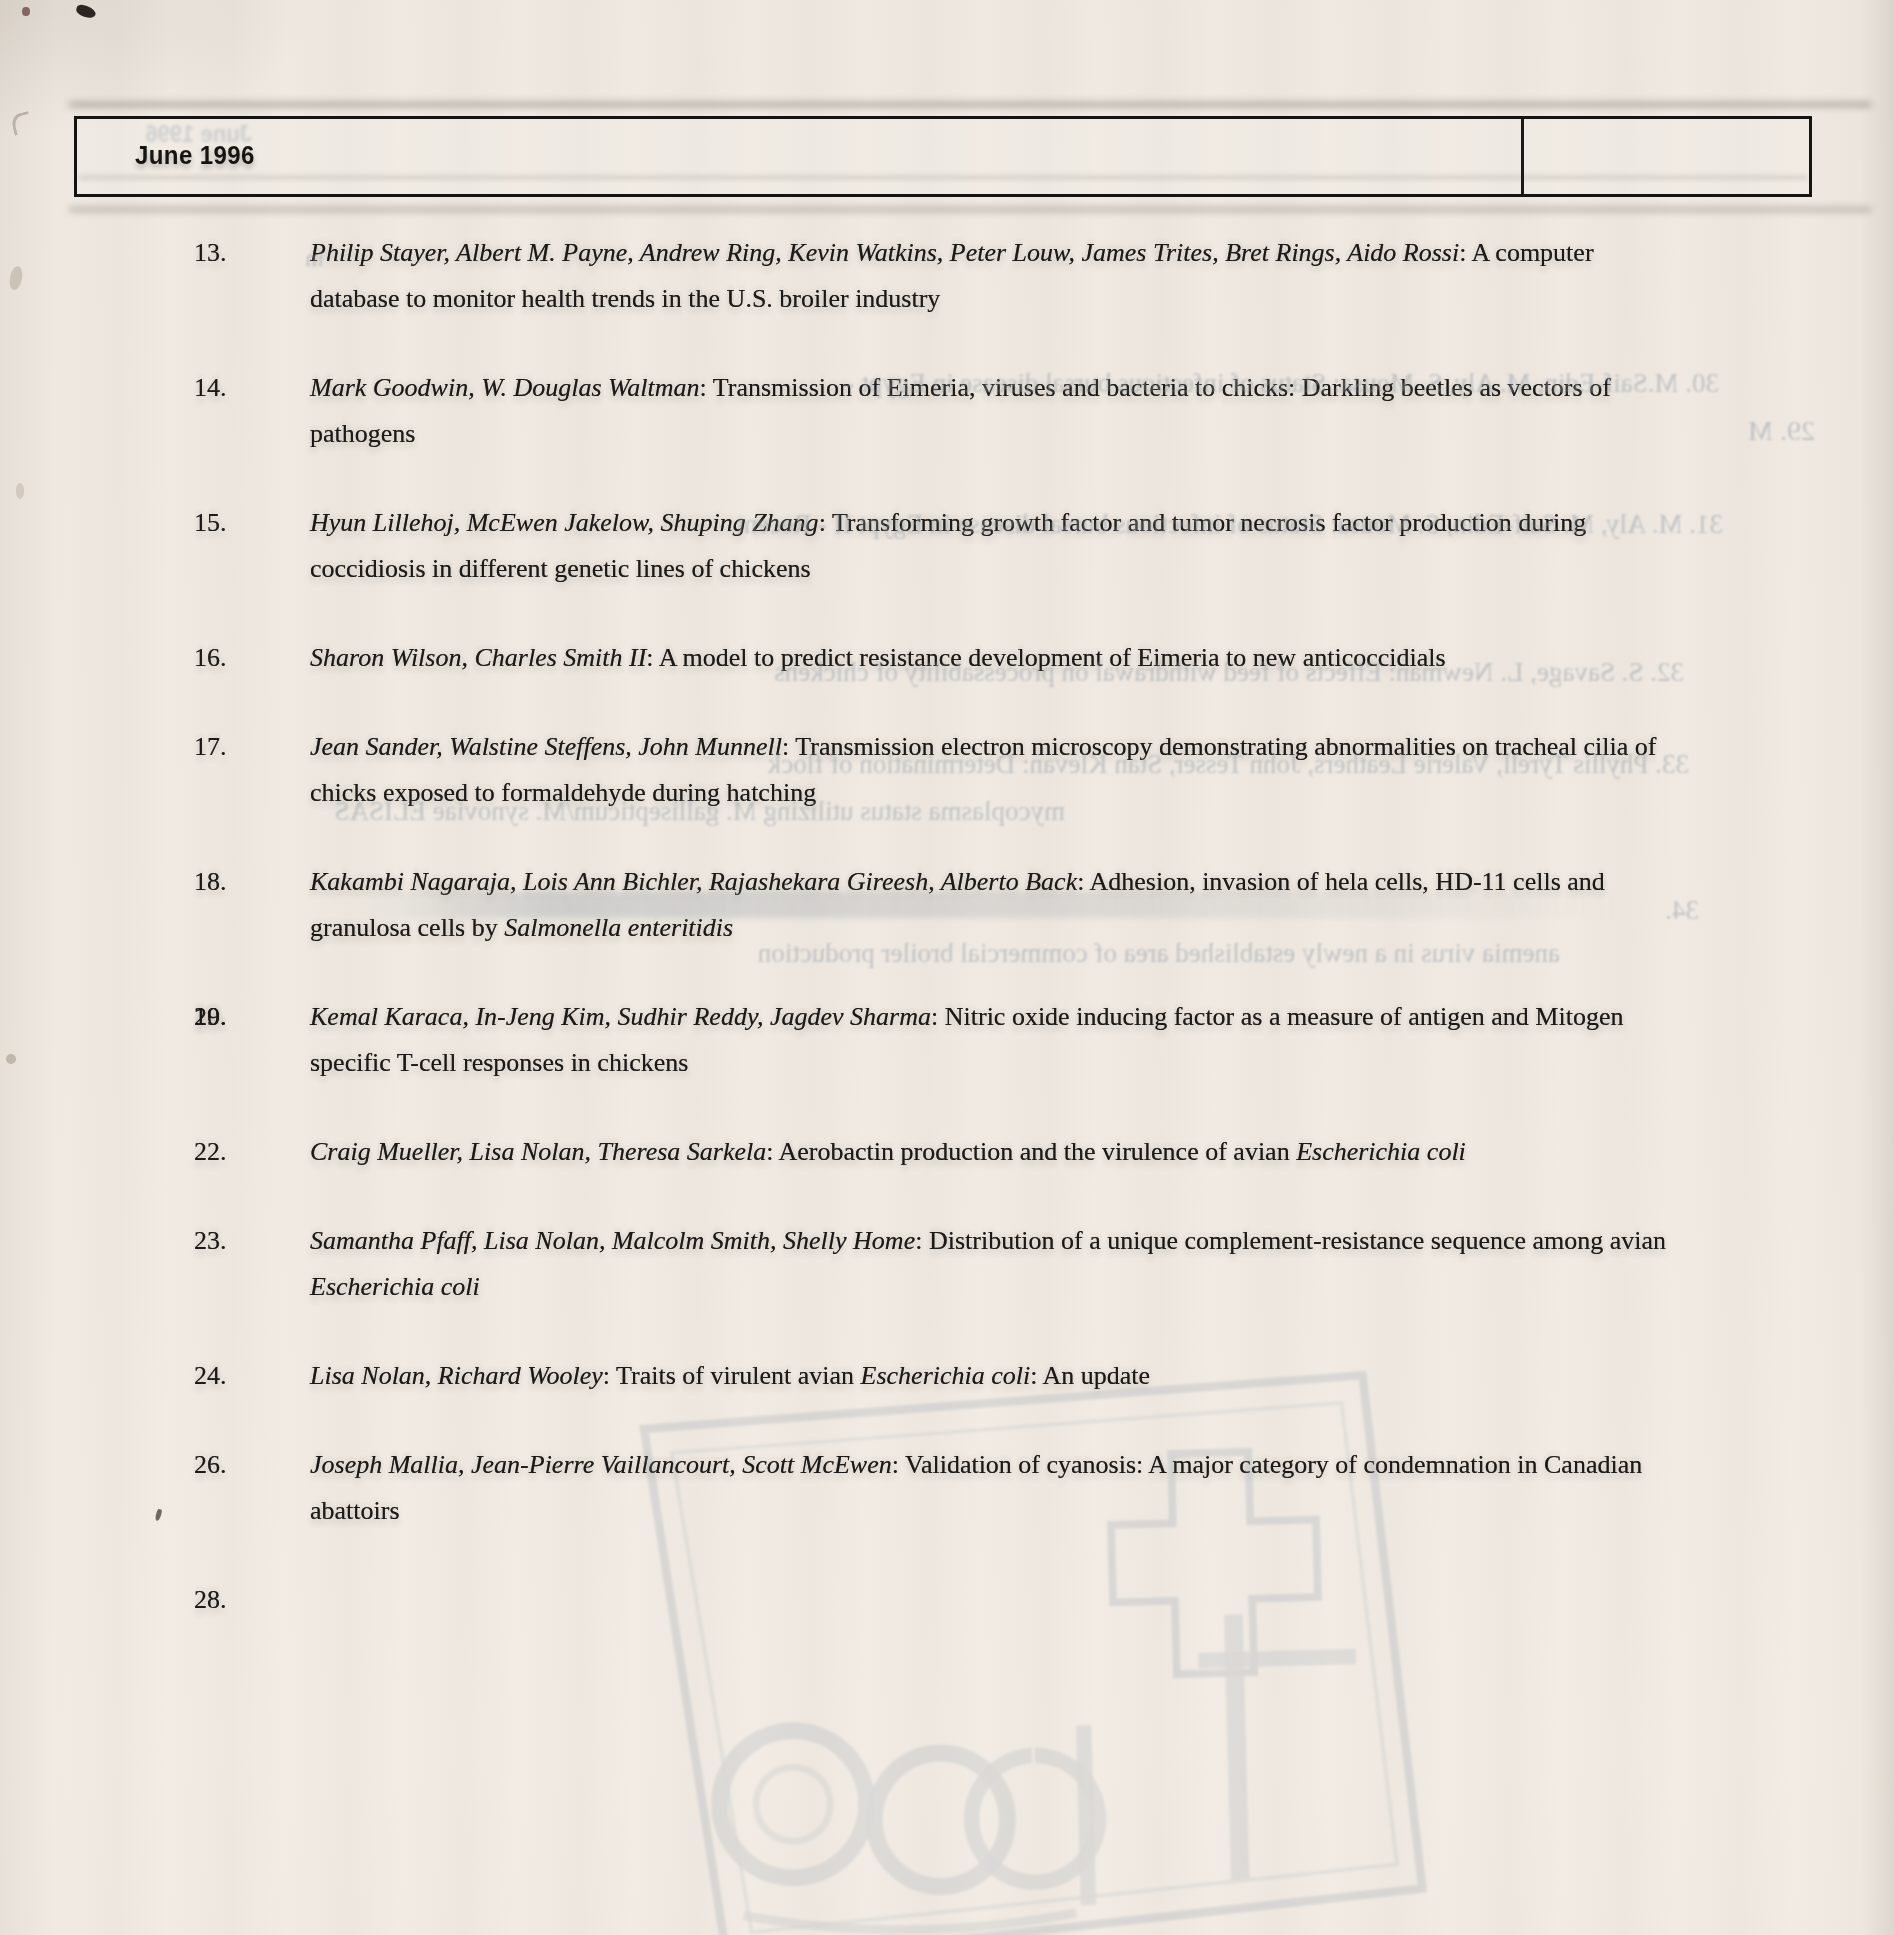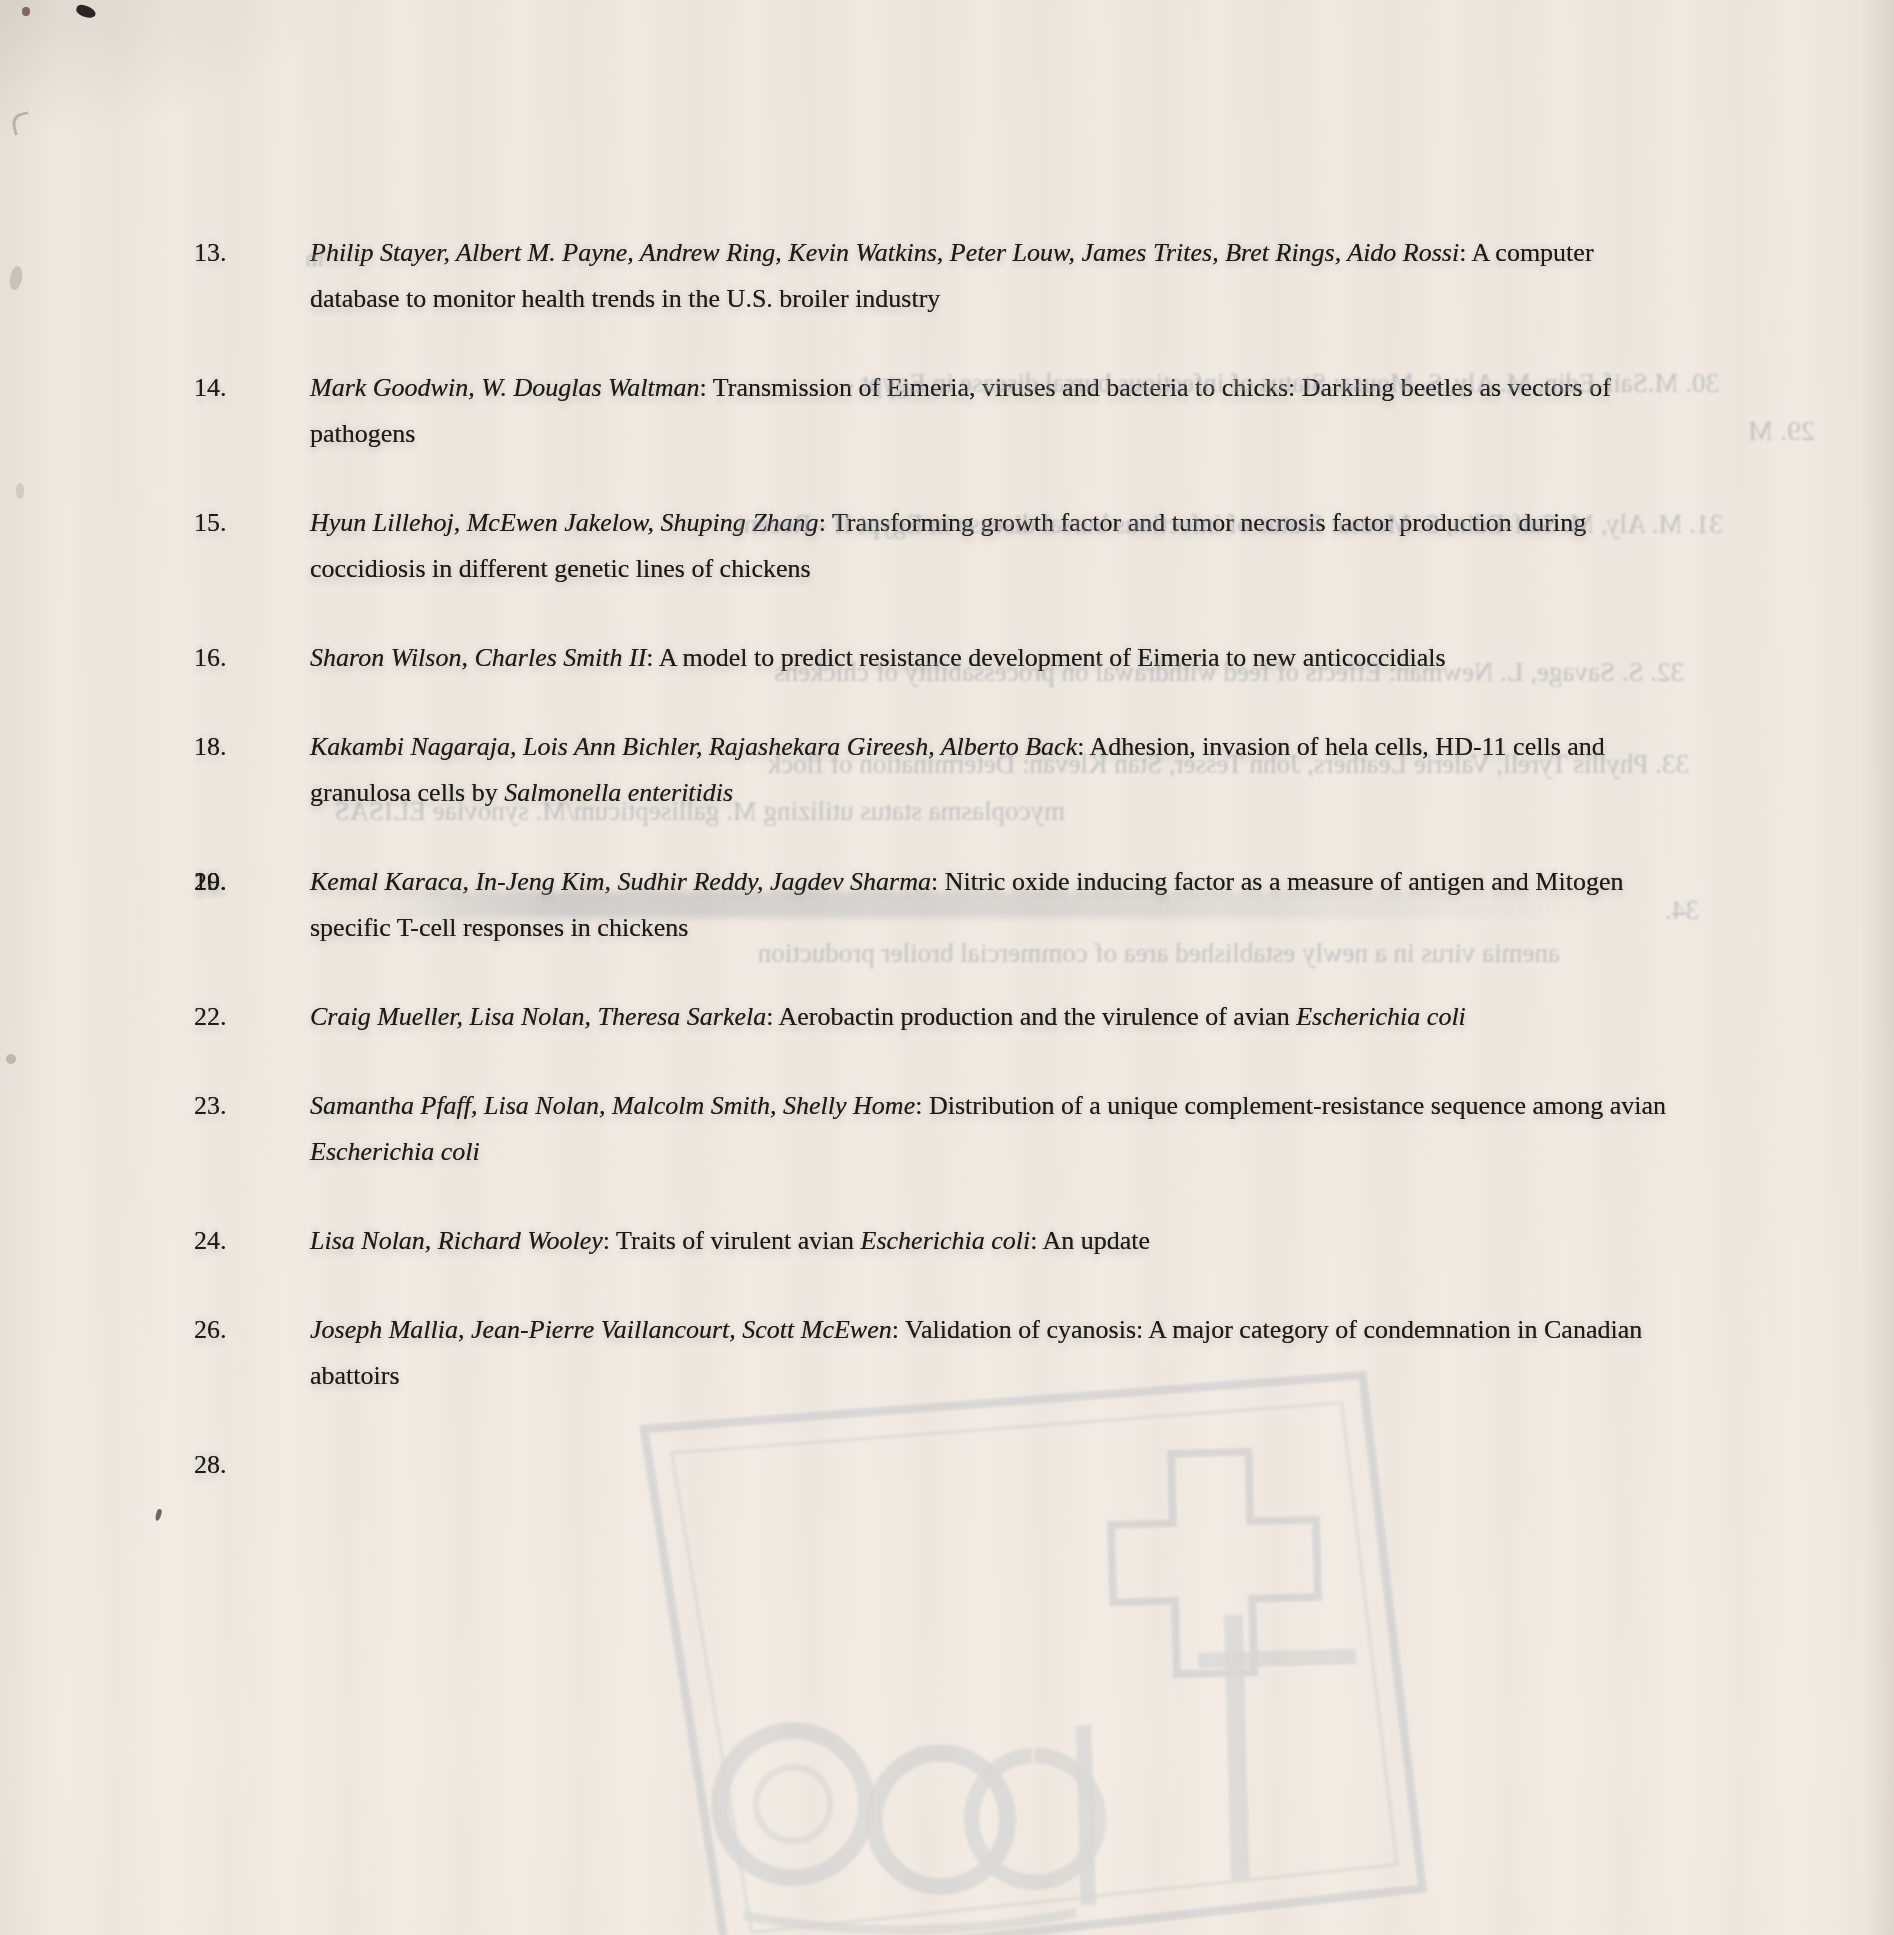--- a/index.html
+++ b/index.html
@@ -80,26 +80,33 @@
   #speck-4{ top:266px; left:10px; width:11.6px; height:24px; background:#c6bdb2; border-radius:50%; transform:rotate(10deg); opacity:.85; }
   #speck-5{ top:1054px; left:6.2px; width:10px; height:10px; background:#bbb2a7; border-radius:50%; opacity:.9; }
   #speck-6{ top:1509px; left:156px; width:4.6px; height:11.6px; background:#57504a; border-radius:40% 40% 60% 60%; transform:rotate(16deg); opacity:.85; }
   #speck-7{ top:483px; left:15.5px; width:8.5px; height:15.5px; background:#cdc4b9; border-radius:50%; opacity:.8; }
 </style>
 </head>
 <body>
 
 <div id="page">
 
+  <div class="banner-box" id="header-box">
+    <span class="banner-ghost-label">June 1996</span>
+    <span class="banner-label">June 1996</span>
+    <div class="banner-inner-ghost"></div>
+    <div class="banner-divider"></div>
+  </div>
 
   <div id="toc-list">
       <div class="item"><span class="num">13.</span><span><span class="authors">Philip Stayer, Albert M. Payne, Andrew Ring, Kevin Watkins, Peter Louw, James Trites, Bret Rings, Aido Rossi</span>: <span>A computer database to monitor health trends in the U.S. broiler industry</span></span></div>
       <div class="item"><span class="num">14.</span><span><span class="authors">Mark Goodwin, W. Douglas Waltman</span>: <span>Transmission of Eimeria, viruses and bacteria to chicks: Darkling beetles as vectors of pathogens</span></span></div>
       <div class="item"><span class="num">15.</span><span><span class="authors">Hyun Lillehoj, McEwen Jakelow, Shuping Zhang</span>: <span>Transforming growth factor and tumor necrosis factor production during coccidiosis in different genetic lines of chickens</span></span></div>
       <div class="item"><span class="num">16.</span><span><span class="authors">Sharon Wilson, Charles Smith II</span>: <span>A model to predict resistance development of Eimeria to new anticoccidials</span></span></div>
+      <div class="item"><span class="num">17.</span><span><span class="authors">Jean Sander, Walstine Steffens, John Munnell</span>: <span>Transmission electron microscopy demonstrating abnormalities on tracheal cilia of chicks exposed to formaldehyde during hatching</span></span></div>
       <div class="item"><span class="num">18.</span><span><span class="authors">Kakambi Nagaraja, Lois Ann Bichler, Rajashekara Gireesh, Alberto Back</span>: <span>Adhesion, invasion of hela cells, HD-11 cells and granulosa cells by </span><span class="it">Salmonella enteritidis</span></span></div>
       <div class="item"><span class="num">19.</span></div>
       <div class="item"><span class="num">20.</span><span><span class="authors">Kemal Karaca, In-Jeng Kim, Sudhir Reddy, Jagdev Sharma</span>: <span>Nitric oxide inducing factor as a measure of antigen and Mitogen specific T-cell responses in chickens</span></span></div>
       <div class="item"><span class="num">22.</span><span><span class="authors">Craig Mueller, Lisa Nolan, Theresa Sarkela</span>: <span>Aerobactin production and the virulence of avian </span><span class="it">Escherichia coli</span></span></div>
       <div class="item"><span class="num">23.</span><span><span class="authors">Samantha Pfaff, Lisa Nolan, Malcolm Smith, Shelly Home</span>: <span>Distribution of a unique complement-resistance sequence among avian </span><span class="it">Escherichia coli</span></span></div>
       <div class="item"><span class="num">24.</span><span><span class="authors">Lisa Nolan, Richard Wooley</span>: <span>Traits of virulent avian </span><span class="it">Escherichia coli</span><span>: An update</span></span></div>
       <div class="item"><span class="num">26.</span><span><span class="authors">Joseph Mallia, Jean-Pierre Vaillancourt, Scott McEwen</span>: <span>Validation of cyanosis: A major category of condemnation in Canadian abattoirs</span></span></div>
       <div class="item">
         <span class="num">28.</span>
       </div>

